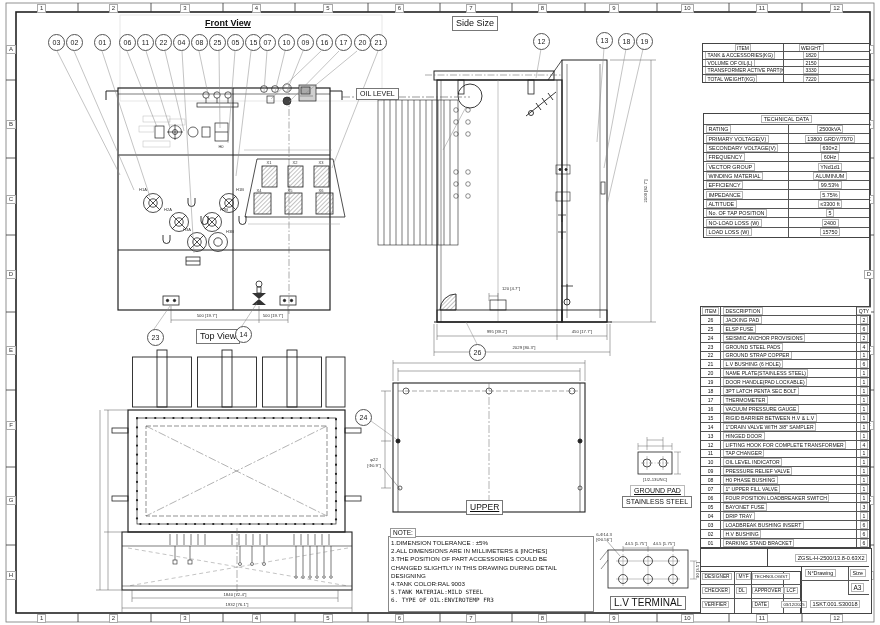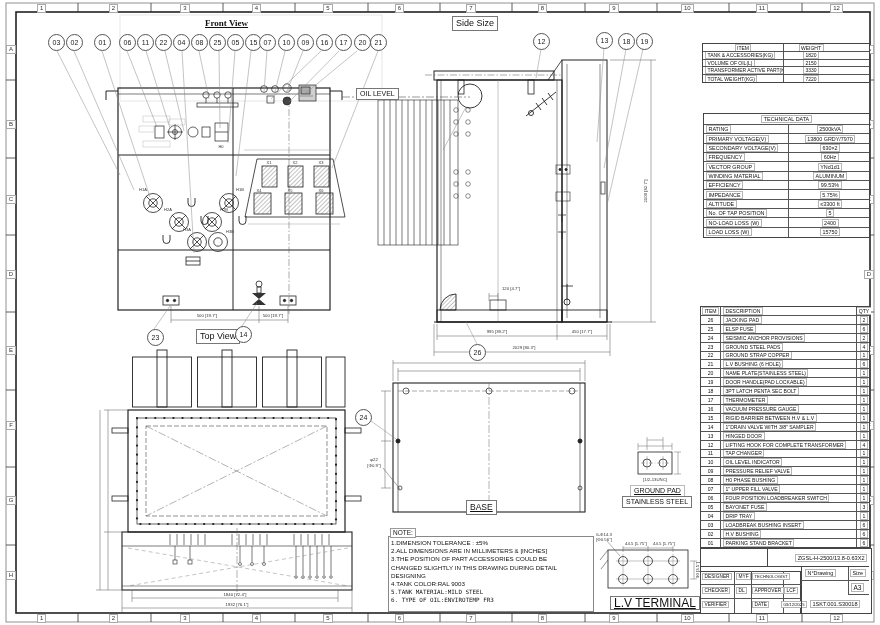--- a/index.html
+++ b/index.html
@@ -585,28 +585,28 @@
     <span class="glabel"><i style="font-style:normal">A</i></span>
       <span class="glabel"><i style="font-style:normal">B</i></span>
       <span class="glabel"><i style="font-style:normal">C</i></span>
       <span class="glabel"><i style="font-style:normal">D</i></span>
       <span class="glabel"><i style="font-style:normal">E</i></span>
       <span class="glabel"><i style="font-style:normal">F</i></span>
       <span class="glabel"><i style="font-style:normal">G</i></span>
       <span class="glabel"><i style="font-style:normal">H</i></span>
   </div>
 
-  <div class="vlabel uline" style="left:202px;top:17px;font-weight:bold;font-family:Liberation Serif, serif;">Front View</div>
+  <div class="vlabel uline" style="left:202px;top:17px;font-weight:bold;">Front View</div>
   <div class="vlabel boxed" style="left:452px;top:16px;">Side Size</div>
   <div class="vlabel boxed" style="left:196px;top:329px;">Top View</div>
-  <div class="vlabel boxed uline" style="left:466px;top:500px;font-size:8.5px;">BASE</div>
+  <div class="vlabel boxed uline" style="left:466px;top:500px;font-size:8.5px;">UPPER</div>
   <div class="vlabel boxed small" style="left:356px;top:88px;">OIL LEVEL</div>
   <div class="vlabel small uline" style="left:630px;top:485px;border:0.5px solid #bbb;">GROUND PAD</div>
   <div class="vlabel boxed small" style="left:622px;top:496px;">STAINLESS STEEL</div>
-  <div class="vlabel boxed small" style="left:610px;top:596px;font-size:12px;line-height:12px;text-decoration:underline;">L.V TERMINAL</div>
+  <div class="vlabel boxed small" style="left:610px;top:596px;font-size:10px;line-height:12px;">L.V TERMINAL</div>
 
   <div class="cgroup" style="left:48px;top:34px;">
     <span class="callout">
         <i style="font-style:normal">03</i>
       </span>
       <span class="callout">
         <i style="font-style:normal">02</i>
       </span>
   </div>
   <div class="cgroup" style="left:94px;top:34px;">

